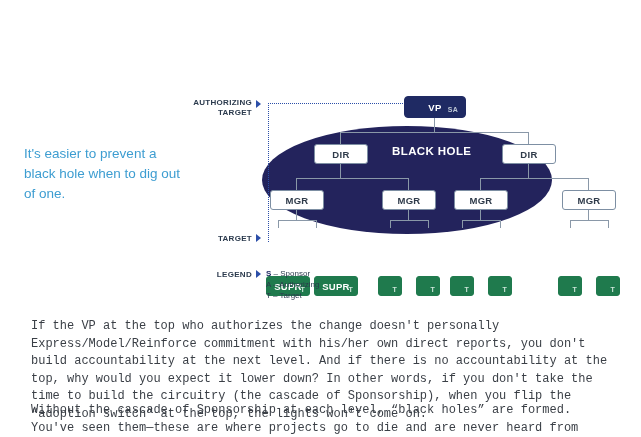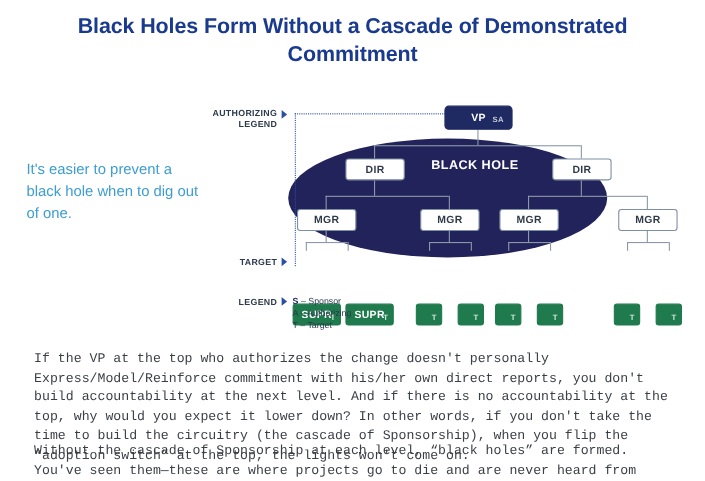--- a/index.html
+++ b/index.html
@@ -154,21 +154,20 @@
     font-family: Liberation Mono, monospace;
   }
   .p1 { top: 318px; }
   .p2 { top: 390px; margin-top: 12px; }
 </style>
 </head>
 <body>
 
 <div class="page">
 
-  <div class="title">Black Holes Form Without a Cascade of Demonstrated Commitment</div>
 
   <div class="sidenote">It's easier to prevent a black hole when to dig out of one.</div>
 
   <div class="diagram">
 
     <div class="ellipse"></div>
     <div class="blackhole-label">BLACK HOLE</div>
 
     <div class="line v" style="left:248px; top:36px; height:14px;"></div>
     <div class="line h" style="left:154px; top:50px; width:188px;"></div>
@@ -254,21 +253,21 @@
       <span class="badge" style="right:4px; bottom:2px; color:#cfe6da;">T</span>
     </div>
     <div class="node tleaf" style="left:372px; top:146px; width:24px; height:20px;">
       <span class="badge" style="right:4px; bottom:2px; color:#cfe6da;">T</span>
     </div>
     <div class="node tleaf" style="left:410px; top:146px; width:24px; height:20px;">
       <span class="badge" style="right:4px; bottom:2px; color:#cfe6da;">T</span>
     </div>
 
     <div class="label-left" style="left:-4px; top:16px; width:70px; white-space:pre-line;">AUTHORIZING
-LEGEND</div>
+TARGET</div>
     <div class="tri" style="left:70px; top:18px;"></div>
 
     <div class="label-left" style="left:8px; top:152px; width:58px;">TARGET</div>
     <div class="tri" style="left:70px; top:152px;"></div>
 
     <div class="label-left" style="left:4px; top:188px; width:62px;">LEGEND</div>
     <div class="tri" style="left:70px; top:188px;"></div>
 
     <div class="legend" style="left:80px; top:186px;">
       <div>

